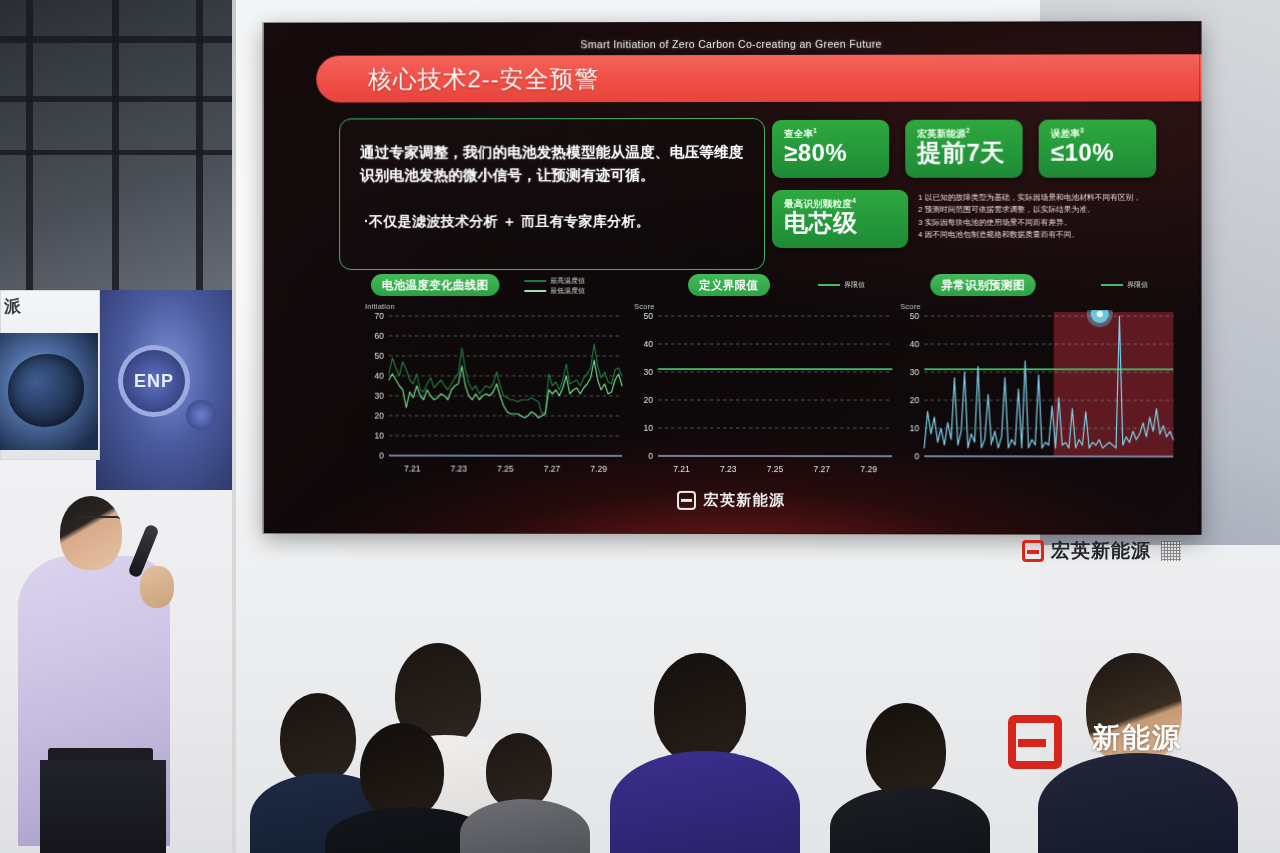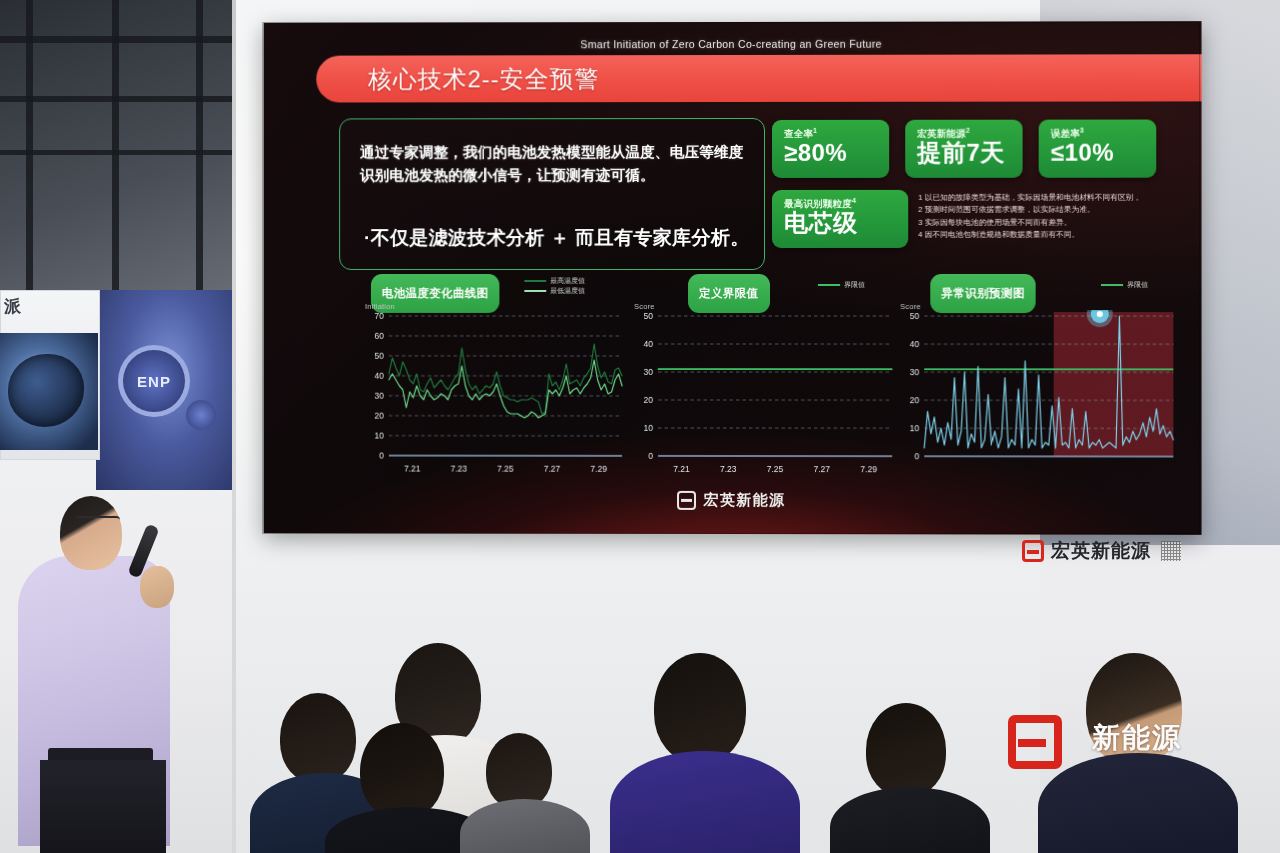--- a/index.html
+++ b/index.html
@@ -30,21 +30,21 @@
   }
   .booth-enp {
     position: absolute; left: 96px; top: 290px; width: 145px; height: 200px;
     background: radial-gradient(ellipse at 50% 40%, #7b8fd6 0%, #4a5a9e 45%, #2b3666 100%);
   }
   .enp-ring {
     position: absolute; left: 118px; top: 345px; width: 72px; height: 72px;
     border-radius: 50%; border: 5px solid rgba(190,205,255,.75);
     background: radial-gradient(circle,#5f72c4 0%, #33407c 80%);
     display: flex; align-items: center; justify-content: center;
-    color: #e7ecff; font-size: 15px; font-weight: bold; letter-spacing: 1px;
+    color: #e7ecff; font-size: 18px; font-weight: bold; letter-spacing: 1px;
   }
   .enp-dot {
     position: absolute; left: 186px; top: 400px; width: 30px; height: 30px;
     border-radius: 50%; background: radial-gradient(circle,#6d80cf,#2d3a77);
   }
   .panel-white {
     position: absolute; left: 0px; top: 290px; width: 100px; height: 170px;
     background: linear-gradient(180deg,#f4f5f7,#e3e5e9);
     border: 1px solid #d4d7db;
   }
@@ -112,21 +112,21 @@
     border: 1.4px solid #3fb36a; border-radius: 12px;
     background: linear-gradient(150deg, rgba(25,14,16,.6), rgba(12,8,9,.75));
   }
   .body-p1 {
     position: absolute; left: 20px; top: 22px; width: 392px;
     color: #fff; font-size: 14.6px; font-weight: bold; line-height: 1.55;
     letter-spacing: .2px; text-shadow: 0 0 3px rgba(255,255,255,.2);
   }
   .body-p2 {
     position: absolute; left: 24px; top: 94px; width: 392px;
-    color: #fff; font-size: 19px; font-weight: bold; letter-spacing: .4px; margin-top: 12px;
+    color: #fff; font-size: 14px; font-weight: bold; letter-spacing: .4px;
   }
 
   
   .card {
     position: absolute; border-radius: 9px;
     background: linear-gradient(180deg,#2fa83f 0%, #24973a 60%, #1e8a35 100%);
     box-shadow: 0 2px 6px rgba(0,0,0,.45);
     padding: 7px 10px 8px 12px;
   }
   .card .lbl {
@@ -149,21 +149,21 @@
   }
   .footnotes div { white-space: nowrap; }
 
   
   .chart-wrap { position: absolute; top: 252px; height: 212px; }
   #chart0 { left: 100px; width: 264px; }
   #chart1 { left: 370px; width: 264px; }
   #chart2 { left: 636px; width: 278px; }
 
   .chart-title {
-    position: absolute; top: 0; height: 39px; border-radius: 11px;
+    position: absolute; top: 0; height: 22px; border-radius: 11px;
     background: linear-gradient(180deg,#44b958,#2da245);
     color: #fff; font-size: 11.5px; font-weight: bold;
     display: flex; align-items: center; justify-content: center;
     letter-spacing: .4px; padding: 0 11px;
   }
   #chart0 .chart-title { left: 8px; }
   #chart1 .chart-title { left: 56px; }
   #chart2 .chart-title { left: 32px; }
 
   .legend {

